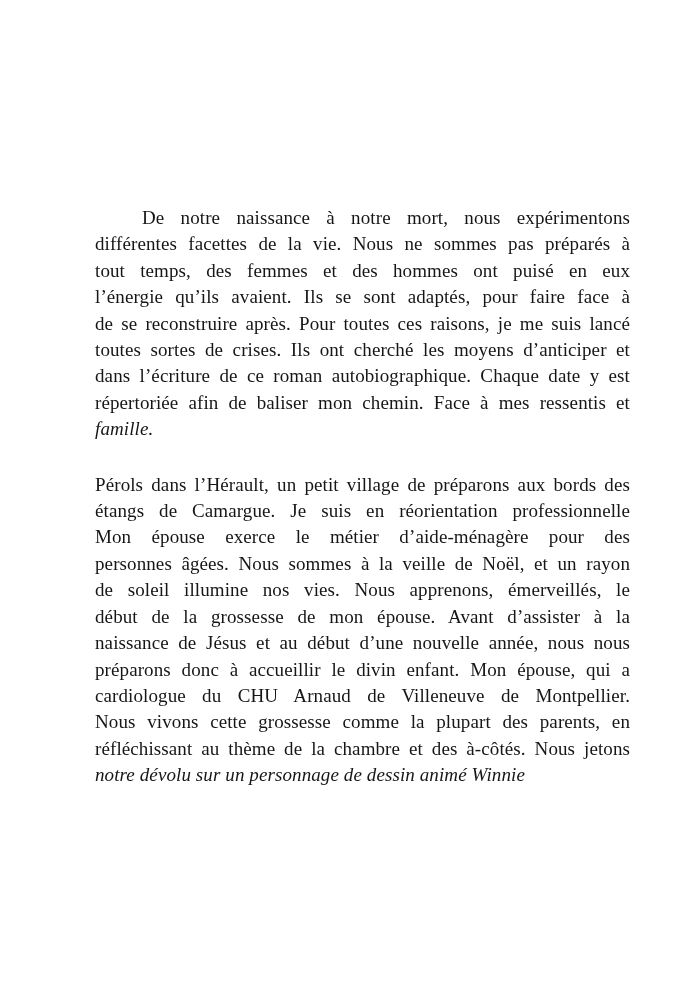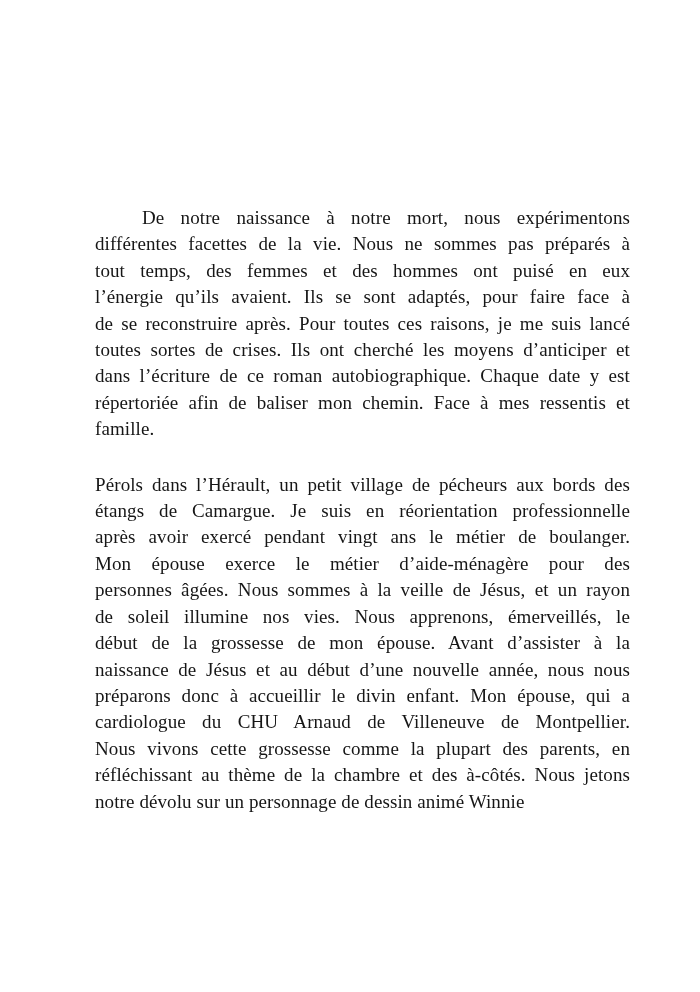--- a/index.html
+++ b/index.html
@@ -38,45 +38,45 @@
     text-align: justify;
     text-align-last: justify;
     -moz-text-align-last: justify;
     white-space: normal;
   }
   .line.first {
     text-indent: 47px;
   }
   .line.last {
     text-align-last: left;
+    font-style: italic;
     -moz-text-align-last: left;
   }
 </style>
 </head>
 <body>
 
 <div class="page">
   <div class="text-block" id="text-block">
       <div class="para">
         <div class="line first">De notre naissance à notre mort, nous expérimentons</div>
         <div class="line">différentes facettes de la vie. Nous ne sommes pas préparés à</div>
         <div class="line">tout temps, des femmes et des hommes ont puisé en eux</div>
         <div class="line">l’énergie qu’ils avaient. Ils se sont adaptés, pour faire face à</div>
         <div class="line">de se reconstruire après. Pour toutes ces raisons, je me suis lancé</div>
         <div class="line">toutes sortes de crises. Ils ont cherché les moyens d’anticiper et</div>
         <div class="line">dans l’écriture de ce roman autobiographique. Chaque date y est</div>
         <div class="line">répertoriée afin de baliser mon chemin. Face à mes ressentis et</div>
         <div class="line last">famille.</div>
       </div>
       <div class="para">
-        <div class="line">Pérols dans l’Hérault, un petit village de pécheurs aux bords des</div>
+        <div class="line">Pérols dans l’Hérault, un petit village de préparons aux bords des</div>
         <div class="line">étangs de Camargue. Je suis en réorientation professionnelle</div>
-        <div class="line">après avoir exercé pendant vingt ans le métier de boulanger.</div>
         <div class="line">Mon épouse exerce le métier d’aide-ménagère pour des</div>
-        <div class="line">personnes âgées. Nous sommes à la veille de Jésus, et un rayon</div>
+        <div class="line">personnes âgées. Nous sommes à la veille de Noël, et un rayon</div>
         <div class="line">de soleil illumine nos vies. Nous apprenons, émerveillés, le</div>
         <div class="line">début de la grossesse de mon épouse. Avant d’assister à la</div>
         <div class="line">naissance de Jésus et au début d’une nouvelle année, nous nous</div>
         <div class="line">préparons donc à accueillir le divin enfant. Mon épouse, qui a</div>
         <div class="line">cardiologue du CHU Arnaud de Villeneuve de Montpellier.</div>
         <div class="line">Nous vivons cette grossesse comme la plupart des parents, en</div>
         <div class="line">réfléchissant au thème de la chambre et des à-côtés. Nous jetons</div>
         <div class="line last">notre dévolu sur un personnage de dessin animé Winnie</div>
       </div>
     </div>

